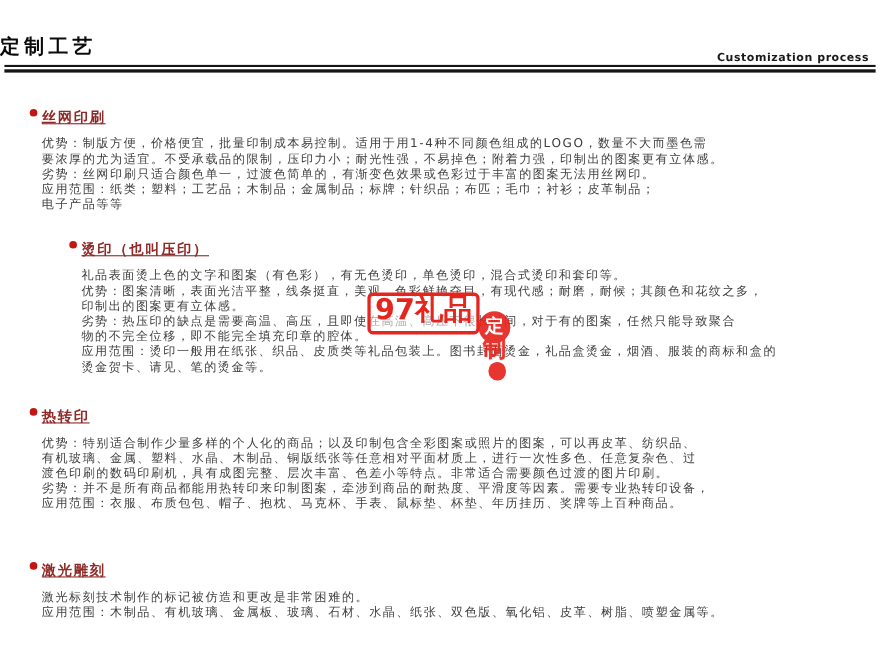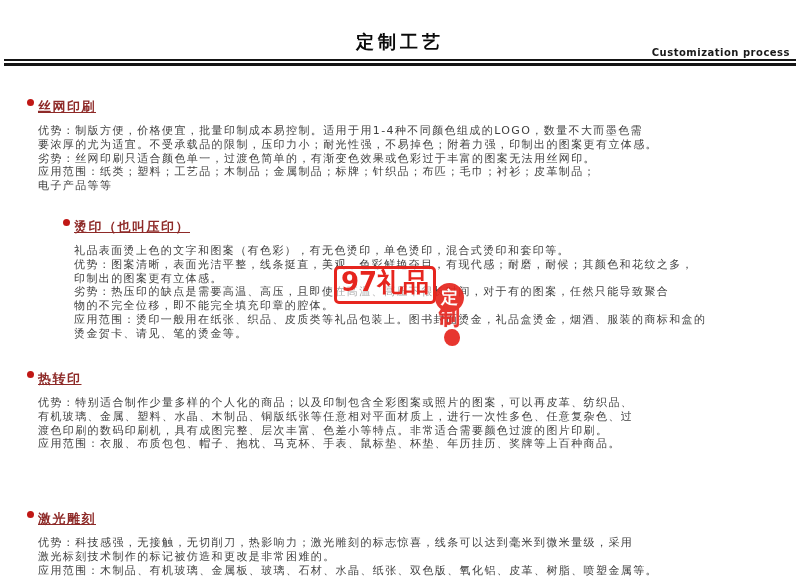--- a/index.html
+++ b/index.html
@@ -6,21 +6,21 @@
   body{
     width:800px;height:588px;
     background:#ffffff;
     font-family:"DejaVu Sans","Liberation Sans",sans-serif;
     position:relative;
     overflow:hidden;
   }
   
   .hdr-title{
     position:absolute;top:30px;left:0;width:100%;
-    text-align:center;font-size:18px;font-weight:bold;color:#0a0a0a;
+    text-align:left;font-size:18px;font-weight:bold;color:#0a0a0a;
     letter-spacing:4px;
   }
   .hdr-sub{
     position:absolute;top:47px;right:10px;
     font-size:10px;font-weight:bold;color:#1a1a1a;
     letter-spacing:0.5px;
   }
   .rule-wrap{position:absolute;top:59px;left:4px;right:4px;}
   .rule-a{height:2px;background:#151515;}
   .rule-gap{height:2px;background:#ffffff;}
@@ -121,29 +121,29 @@
   </div>
 </div>
 
 <div class="section sec-3">
   <span class="bullet"></span>
   <span class="sec-title">热转印</span>
   <div class="sec-body">
     <div class="bline">优势：特别适合制作少量多样的个人化的商品；以及印制包含全彩图案或照片的图案，可以再皮革、纺织品、</div>
     <div class="bline">有机玻璃、金属、塑料、水晶、木制品、铜版纸张等任意相对平面材质上，进行一次性多色、任意复杂色、过</div>
     <div class="bline">渡色印刷的数码印刷机，具有成图完整、层次丰富、色差小等特点。非常适合需要颜色过渡的图片印刷。</div>
+    <div class="bline">劣势：并不是所有商品都能用热转印来印制图案，牵涉到商品的耐热度、平滑度等因素。需要专业热转印设备，</div>
     <div class="bline">应用范围：衣服、布质包包、帽子、抱枕、马克杯、手表、鼠标垫、杯垫、年历挂历、奖牌等上百种商品。</div>
   </div>
 </div>
 
 <div class="section sec-4">
   <span class="bullet"></span>
   <span class="sec-title">激光雕刻</span>
   <div class="sec-body">
-    <div class="bline">优势：科技感强，无接触，无切削刀，热影响力；激光雕刻的标志惊喜，线条可以达到毫米到微米量级，采用</div>
     <div class="bline">激光标刻技术制作的标记被仿造和更改是非常困难的。</div>
     <div class="bline">应用范围：木制品、有机玻璃、金属板、玻璃、石材、水晶、纸张、双色版、氧化铝、皮革、树脂、喷塑金属等。</div>
   </div>
 </div>
 
 <div class="wm-box">
   <span class="wm-text">97礼品</span>
 </div>
 <div class="wm-stamp">
   <div class="wm-stamp-circle">

